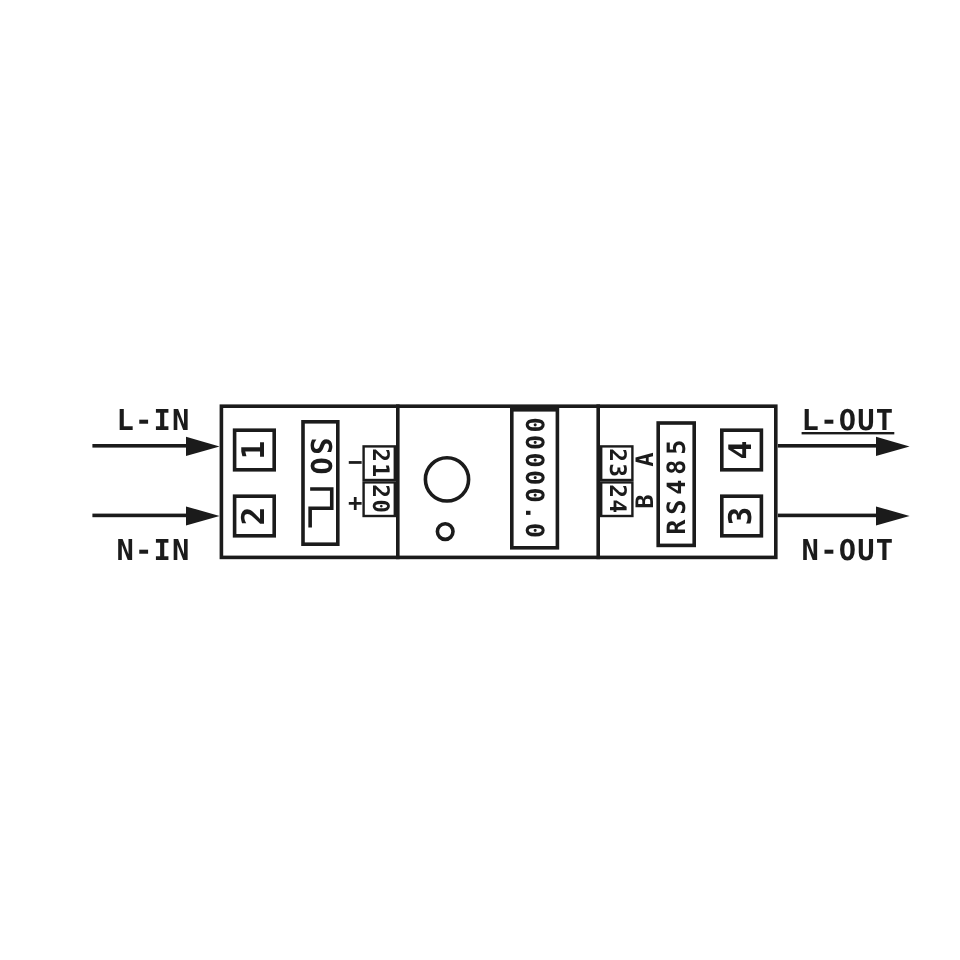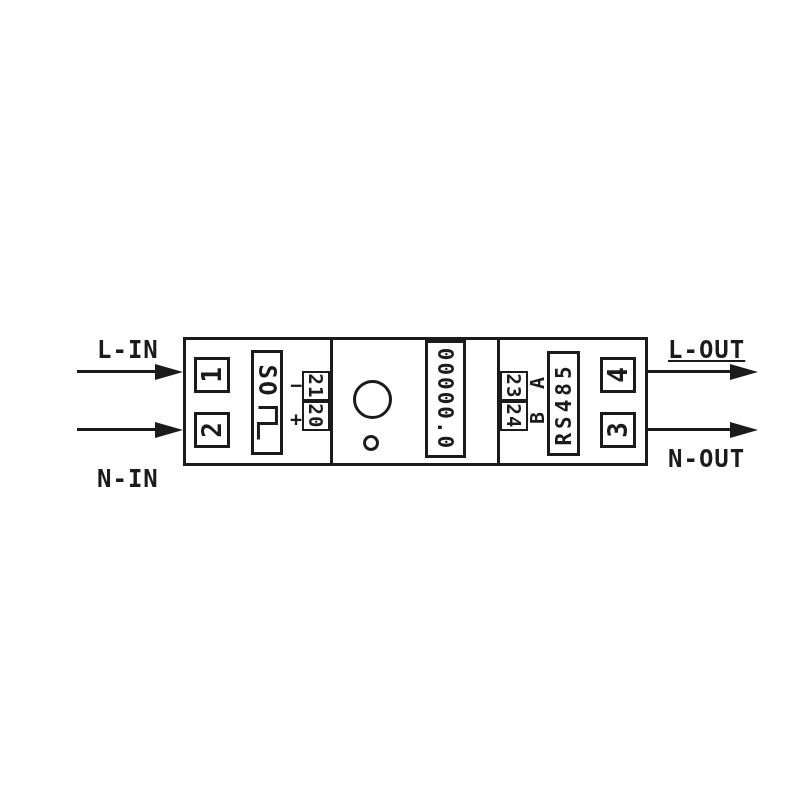--- a/index.html
+++ b/index.html
@@ -33,21 +33,21 @@
 <body>
 
 <div class="canvas">
 
   <div class="lbl" style="left:97px; top:336px;">L-IN</div>
   <div class="hline" style="left:77px; top:370px; width:81px;"></div>
   <div class="arrowhead" style="left:155px; top:364px;"></div>
 
   <div class="hline" style="left:77px; top:428px; width:81px;"></div>
   <div class="arrowhead" style="left:155px; top:422px;"></div>
-  <div class="lbl" style="left:97px; top:465px;">N-IN</div>
+  <div class="lbl" style="left:97px; top:445px;">N-IN</div>
 
   <div class="lbl" style="left:668px; top:336px;text-decoration:underline;">L-OUT</div>
   <div class="hline" style="left:648px; top:370px; width:84px;"></div>
   <div class="arrowhead" style="left:730px; top:364px;"></div>
 
   <div class="hline" style="left:648px; top:428px; width:84px;"></div>
   <div class="arrowhead" style="left:730px; top:422px;"></div>
   <div class="lbl" style="left:668px; top:445px;">N-OUT</div>
 
   <div class="box" style="left:183px; top:337px; width:465px; height:129px;"></div>

